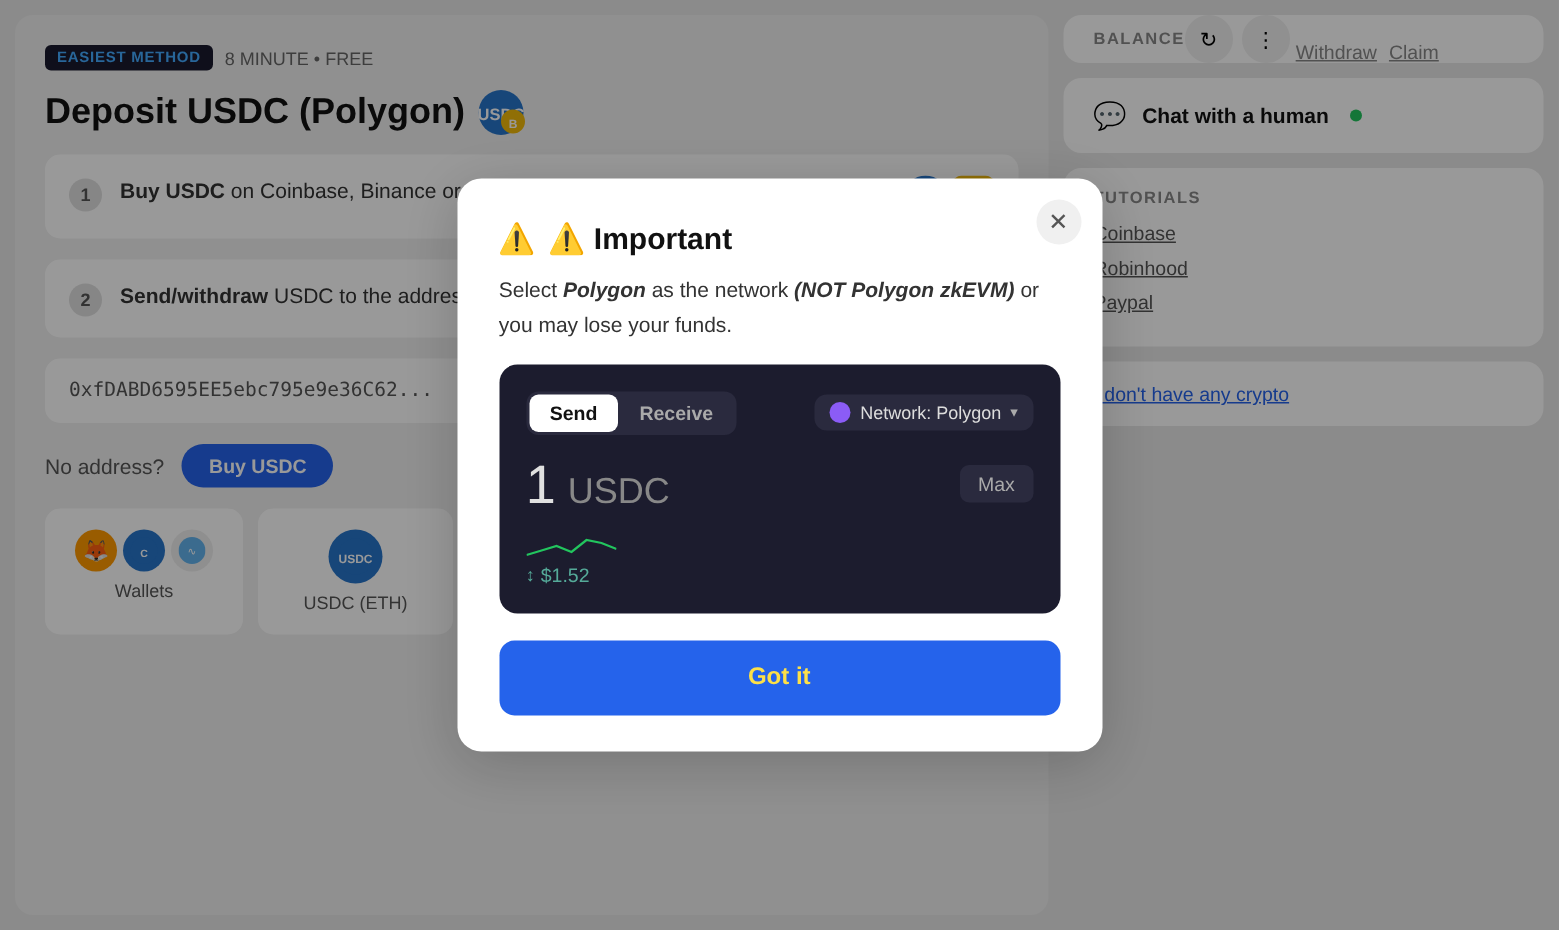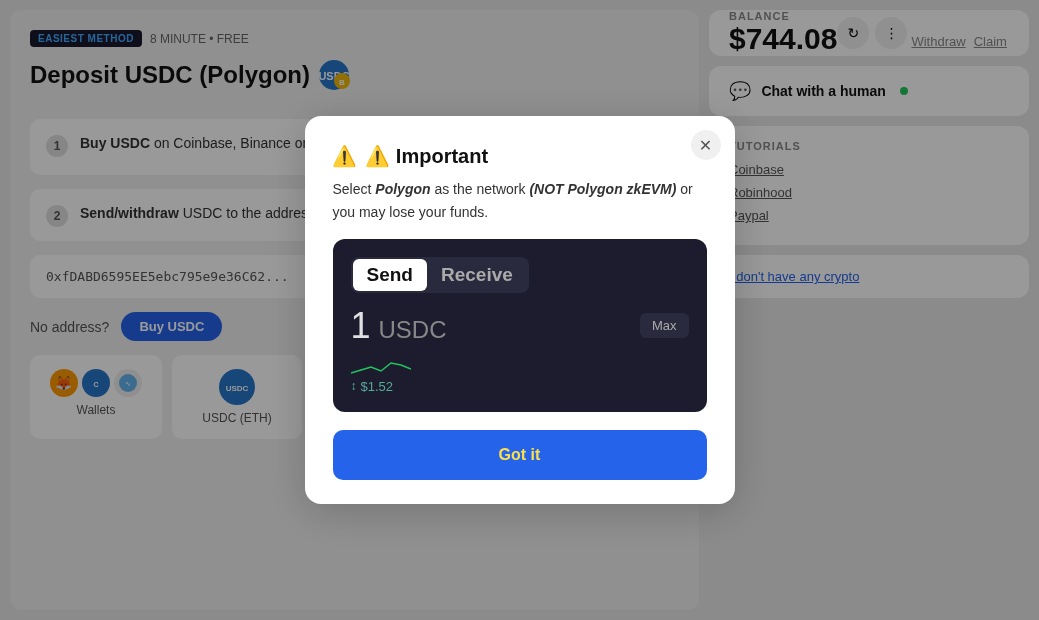--- a/index.html
+++ b/index.html
@@ -40,21 +40,21 @@
     }
     .badge-meta {
       font-size: 12px;
       color: #666;
     }
 
     .page-title {
       font-size: 24px;
       font-weight: 700;
       color: #111;
-      margin-bottom: 28px;
+      margin-bottom: 12px;
       display: flex;
       align-items: center;
       gap: 8px;
     }
     .title-icon {
       width: 32px;
       height: 32px;
       display: inline-flex;
       align-items: center;
       justify-content: center;
@@ -301,21 +301,21 @@
     }
     .preview-tab-group {
       display: flex;
       background: #2a2a3e;
       border-radius: 8px;
       padding: 2px;
     }
     .preview-tab {
       padding: 5px 14px;
       border-radius: 6px;
-      font-size: 19px;
+      font-size: 13px;
       font-weight: 600;
     }
     .preview-tab.active { background: white; color: #111; }
     .preview-tab.inactive { color: #aaa; }
     .preview-network-badge {
       background: #2a2a3e;
       border-radius: 8px;
       padding: 5px 10px;
       font-size: 12px;
       color: #ddd;
@@ -446,21 +446,20 @@
     </div>
   </div>
 </div>
 
 <div class="right-panel">
 
   <div class="balance-card">
     <div class="balance-amount-row">
       <div>
         <div class="balance-label">BALANCE</div>
-        <div class="balance-amount">$744.08</div>
       </div>
       <div class="balance-right">
         <button class="icon-btn">↻</button>
         <button class="icon-btn">⋮</button>
       </div>
     </div>
     <div class="balance-actions">
       <button class="balance-action-btn">Withdraw</button>
       <button class="balance-action-btn">Claim</button>
     </div>
@@ -495,20 +494,25 @@
       Select <strong>Polygon</strong> as the network <strong>(NOT Polygon zkEVM)</strong> or you may lose your funds.
     </div>
 
     
     <div class="modal-preview">
       <div class="preview-btn-row">
         <div class="preview-tab-group">
           <span class="preview-tab active">Send</span>
           <span class="preview-tab inactive">Receive</span>
         </div>
+        <div class="preview-network-badge">
+          <div class="network-dot"></div>
+          <span>Network: Polygon</span>
+          <span style="font-size:10px; color:#aaa;">▾</span>
+        </div>
       </div>
 
       <div class="preview-amount-row">
         <div class="preview-amount">
           <span class="preview-amount-num">1</span>
           <span class="preview-amount-unit">USDC</span>
         </div>
         <button class="preview-max-btn">Max</button>
       </div>
 

